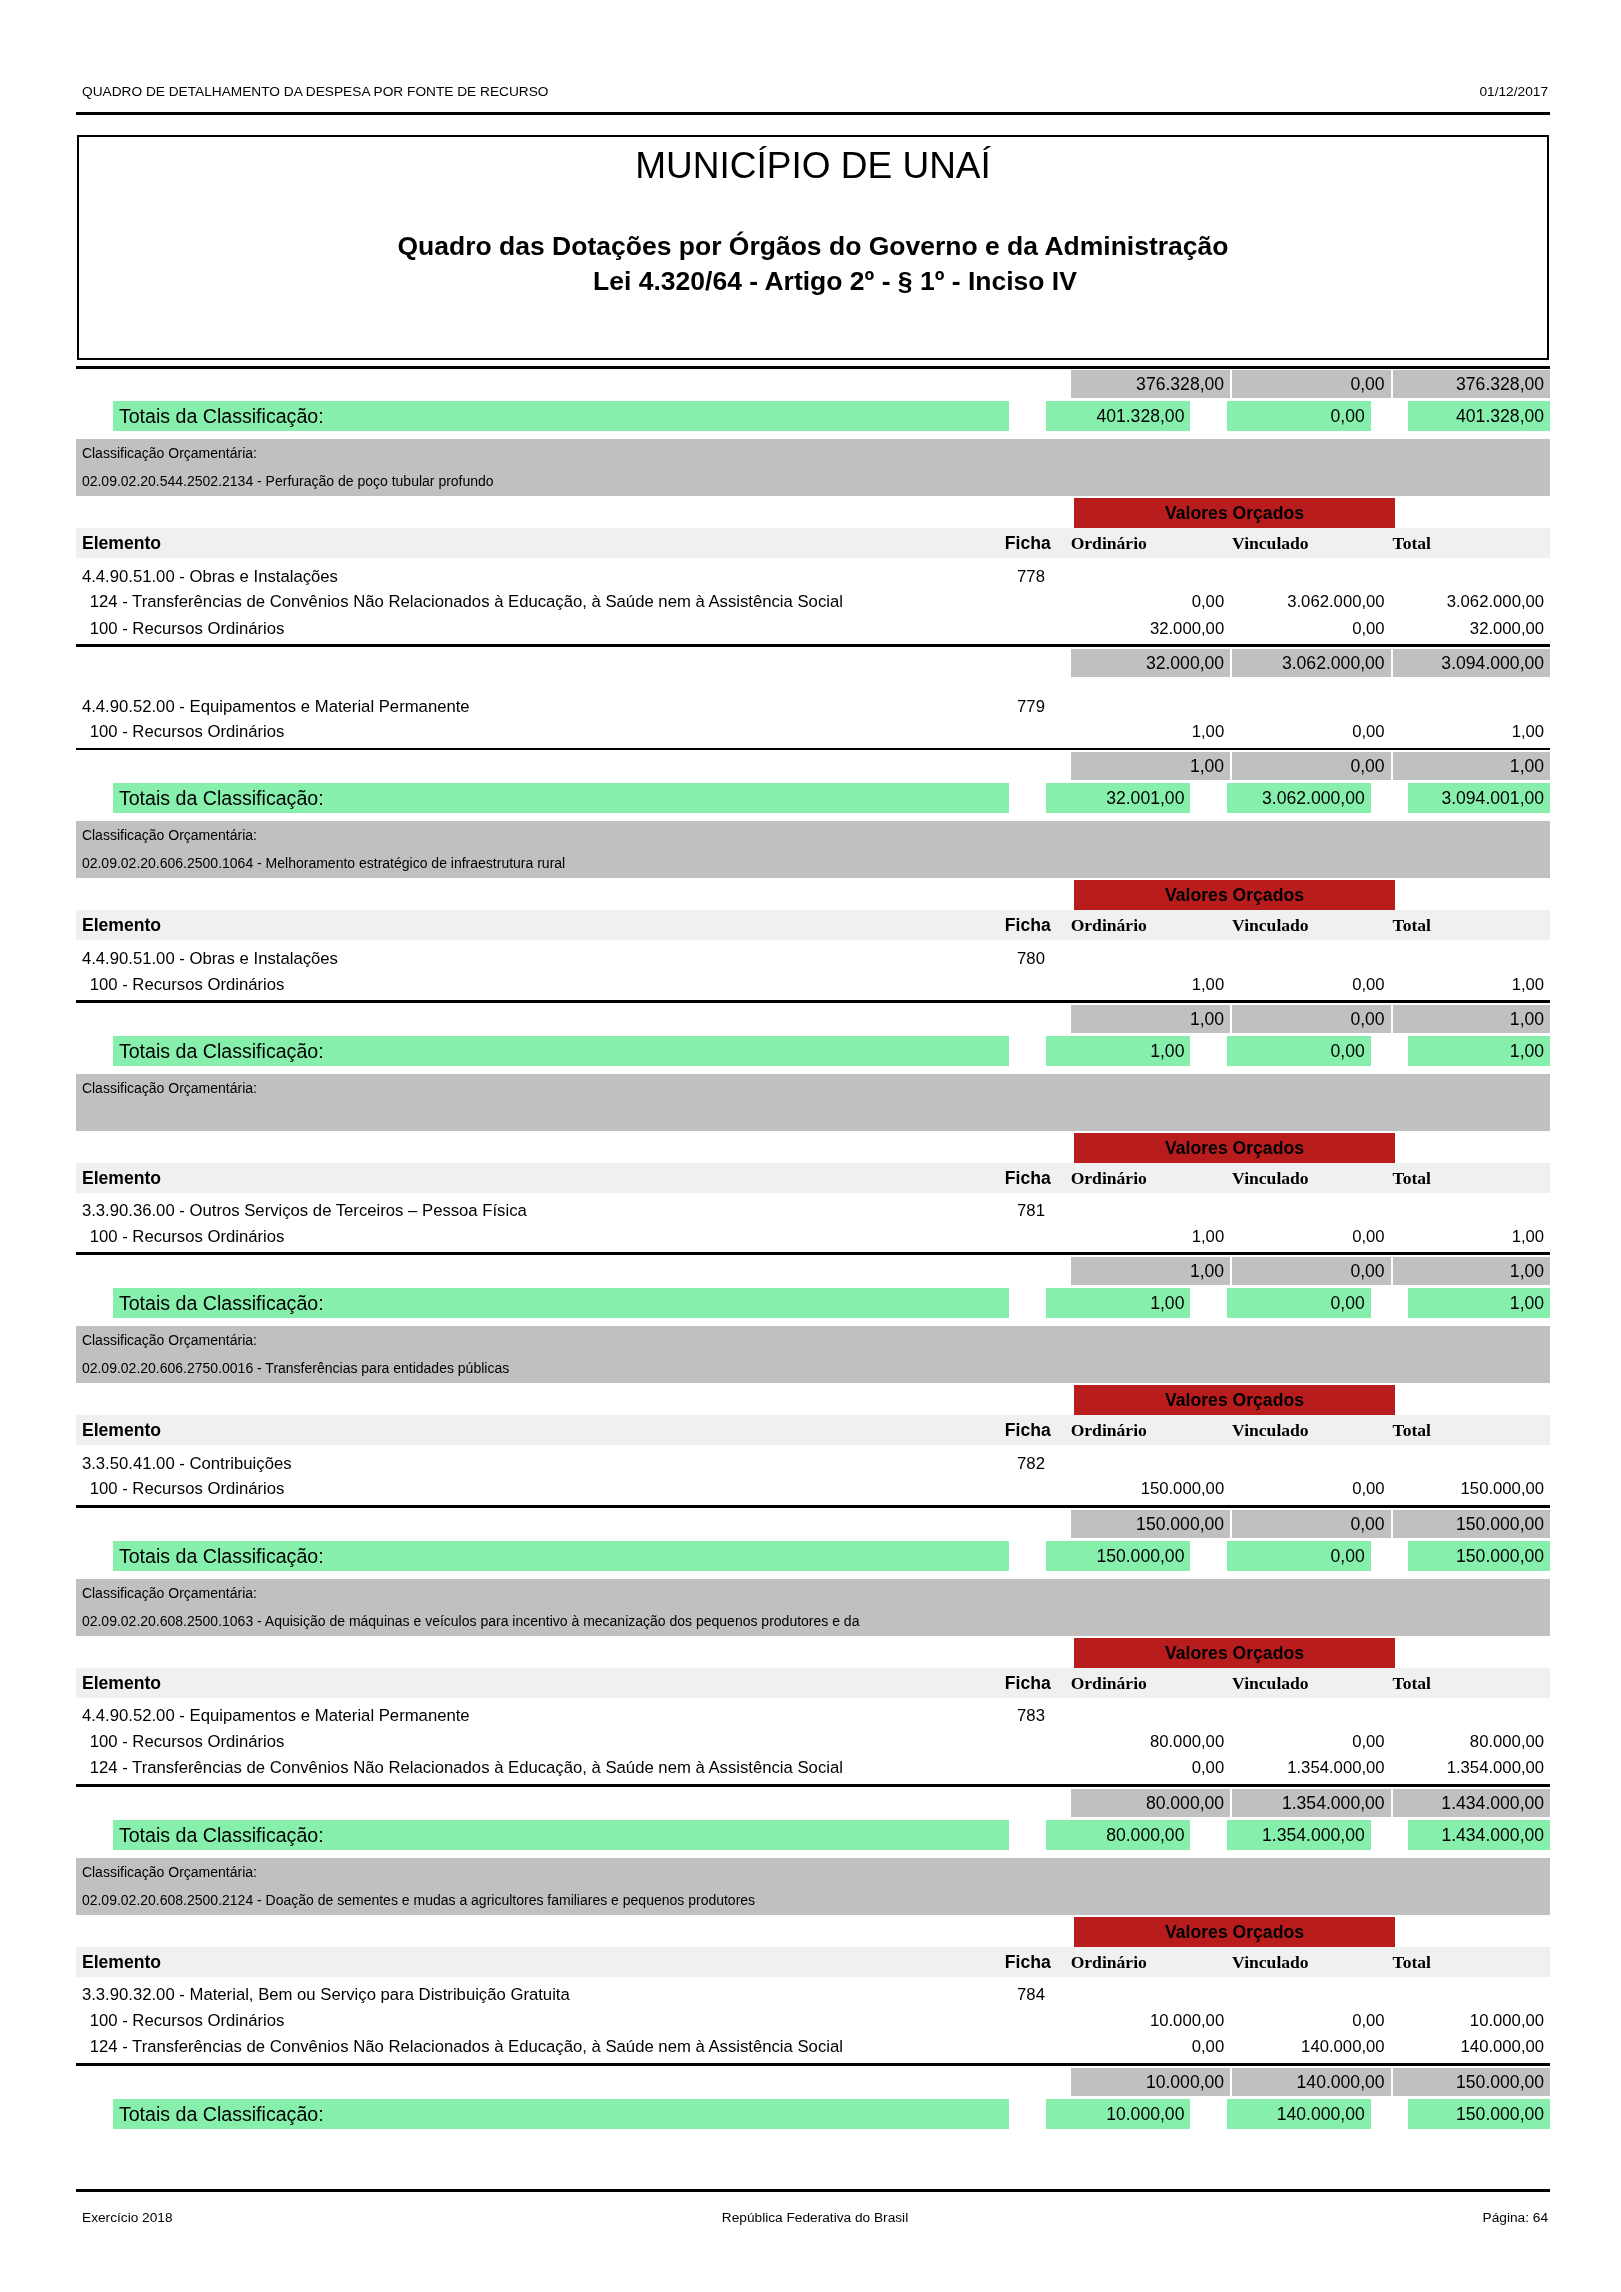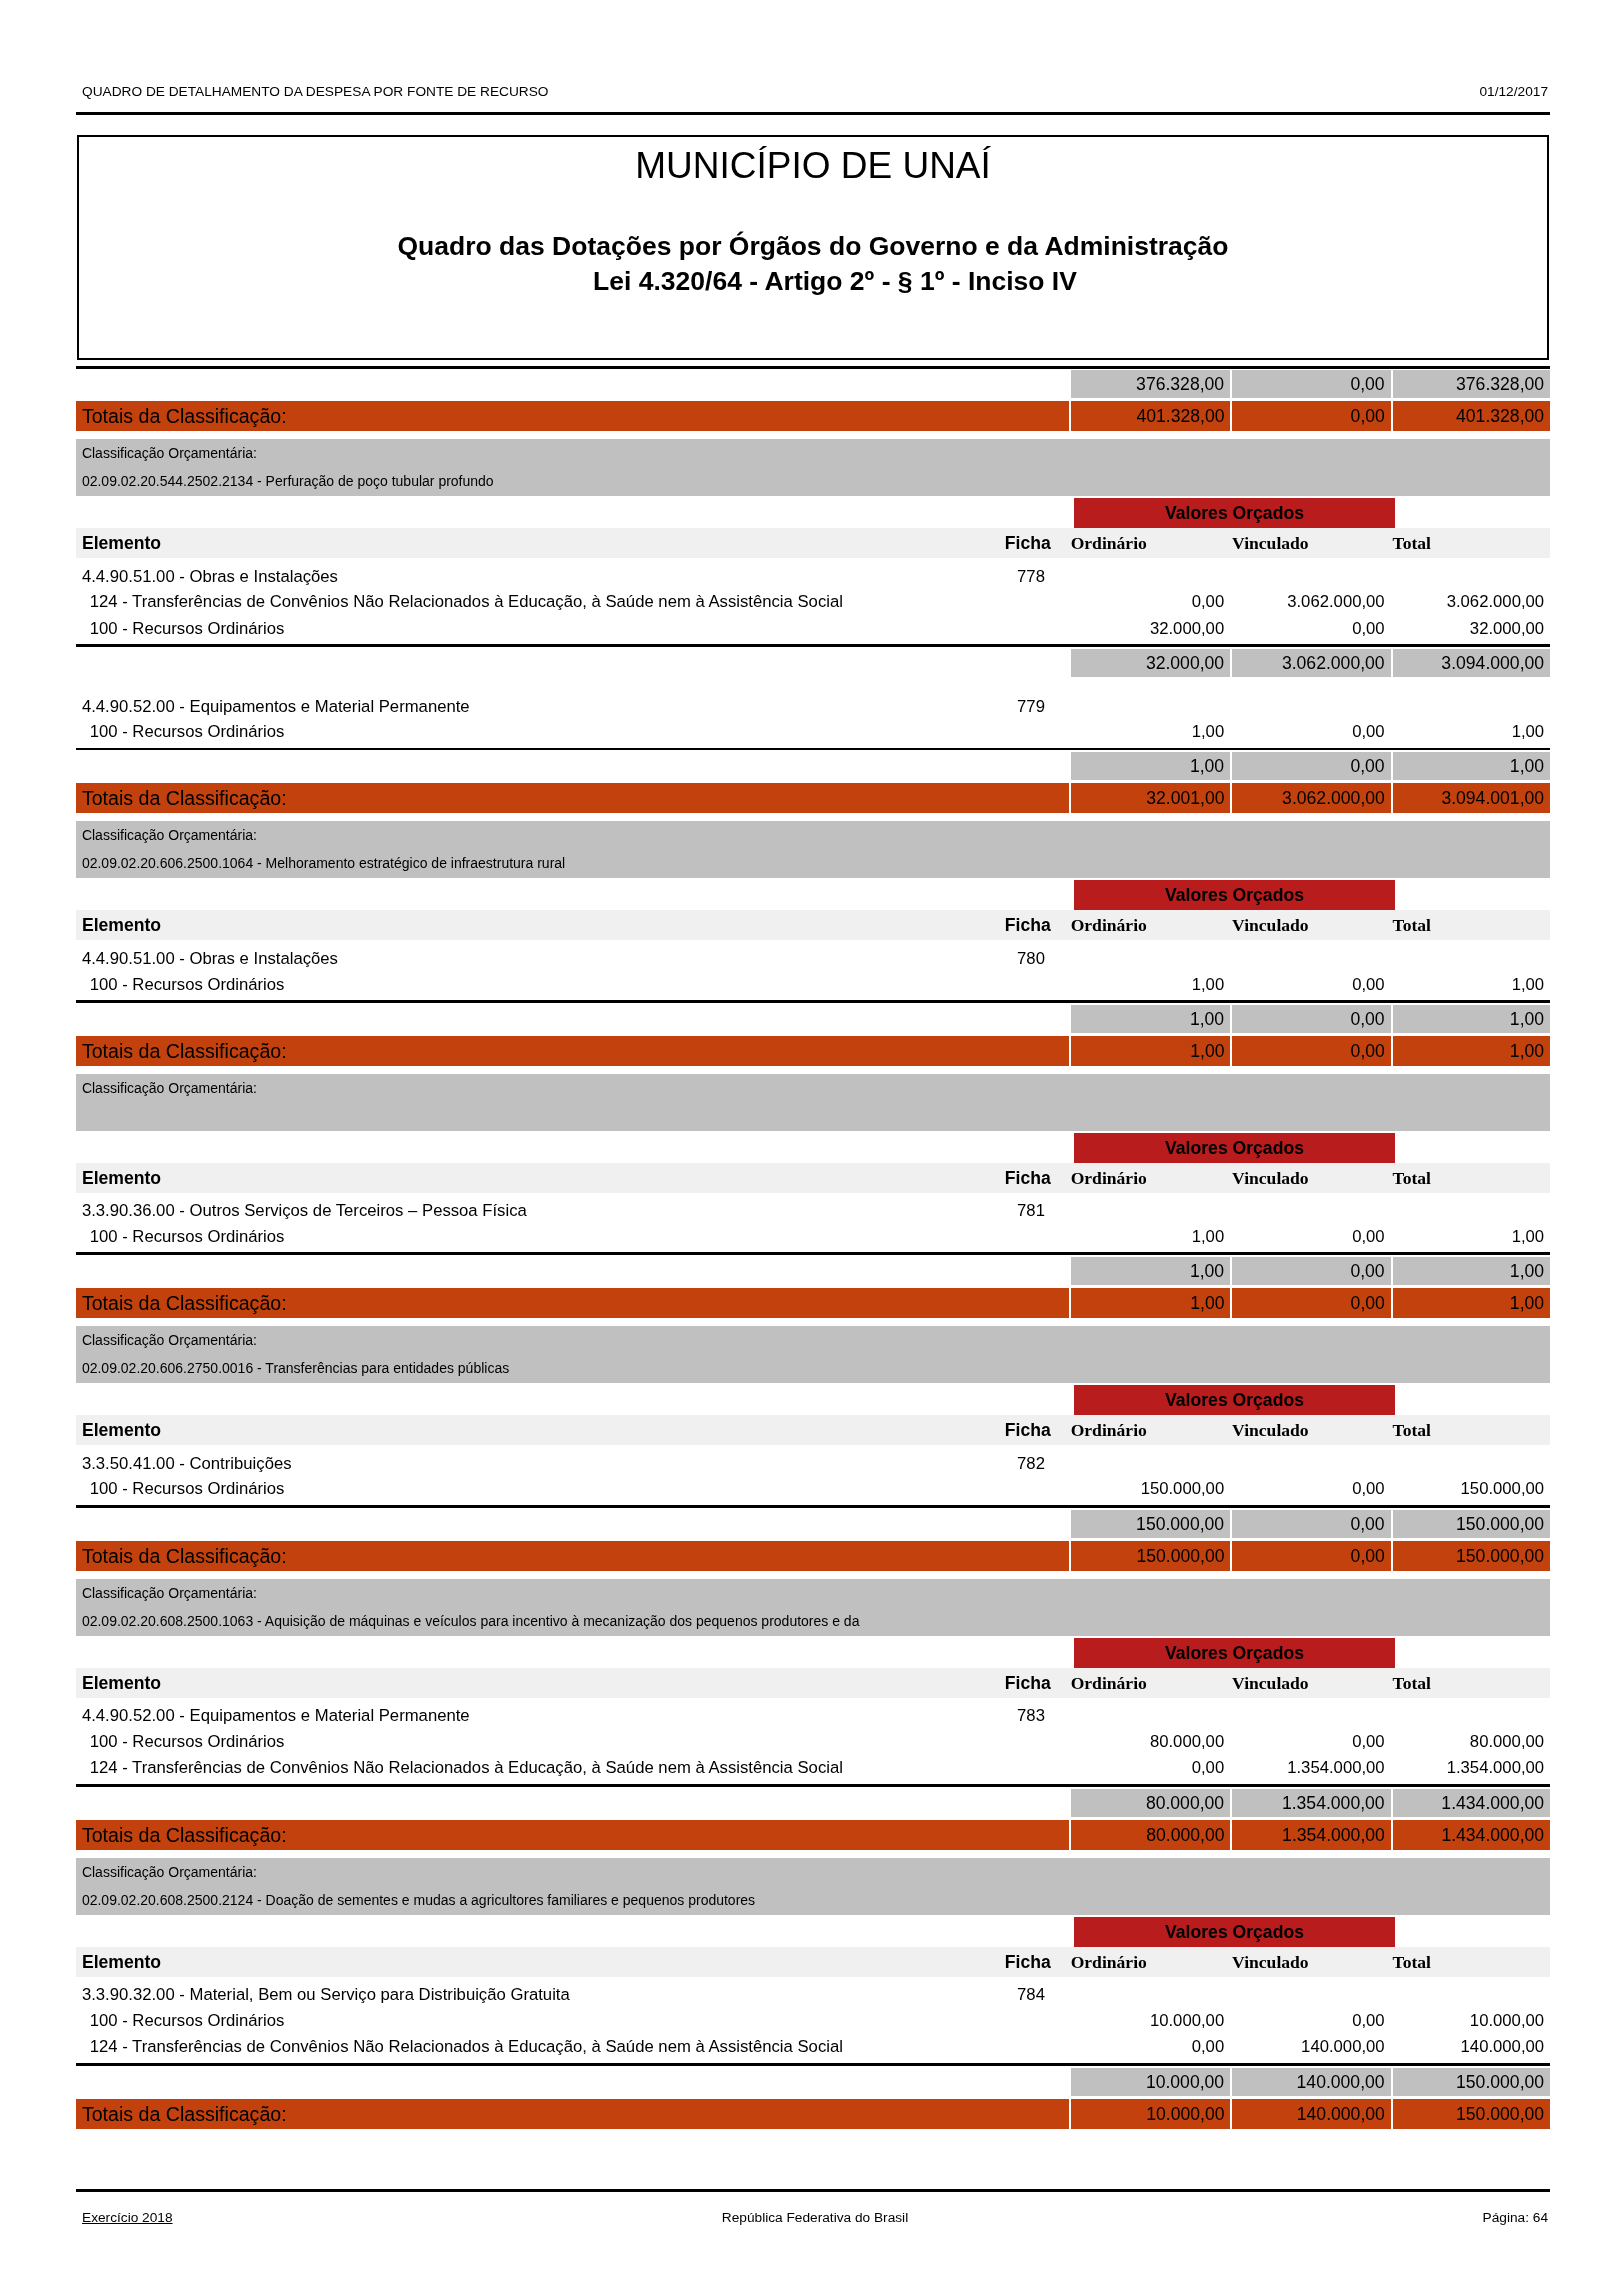--- a/index.html
+++ b/index.html
@@ -18,37 +18,37 @@
   .c-el { width: 912px; box-sizing: border-box; padding-left: 5.9px; }
   .c-fi { width: 86px; box-sizing: border-box; text-align: center; }
   .c-or { width: 160px; box-sizing: border-box; text-align: right; padding-right: 5.9px; }
   .c-vi { width: 159px; box-sizing: border-box; text-align: right; padding-right: 5.9px; }
   .c-to { width: 158px; box-sizing: border-box; text-align: right; padding-right: 5.9px; }
   .gap-l { margin-left: 2px; }
 
   .sub-row { height: 28px; font-size: 17.6px; line-height: 28px; margin-bottom: 2.9px; }
   .sub-row .g { background: #c0c0c0; }
   .tot-row { height: 30px; font-size: 19.6px; line-height: 30px; margin-bottom: 7.8px; }
-  .tot-row .g { background: #c2410c; }
+  .tot-row .g { background: #86efac; margin-left: 37px; }
   .tot-row .c-el { width: 998px; font-size: 19.6px; }
   .tot-row .num { font-weight: normal; font-size: 17.6px; }
 
   .class-head { background: #c0c0c0; width: 1474px; box-sizing: border-box; padding-left: 5.9px; font-size: 14px; line-height: 28px; height: 57px; margin-bottom: 2px; }
   .vo-row { height: 30px; font-size: 17.6px; line-height: 30px; font-weight: bold; }
   .vo-row .vo { margin-left: 998px; width: 321px; background: #b91c1c; text-align: center; }
   .hdr-row { height: 30px; font-size: 17.6px; line-height: 30px; font-weight: bold; background: #f0f0f0; margin-bottom: 5.9px; }
   .hdr-row .c-or, .hdr-row .c-vi, .hdr-row .c-to { text-align: left; padding-right: 0; font-family: Liberation Serif, serif; }
   .el-row { height: 25.5px; font-size: 16.7px; line-height: 25.5px; }
   .fr-row { height: 26.5px; font-size: 16.7px; line-height: 26.5px; }
   .fr-row .c-el { padding-left: 13.7px; }
   .sep { width: 1474px; height: 2.9px; background: #000; margin-top: 2px; margin-bottom: 2px; }
   .block-gap { height: 13.7px; }
 
   .page-footer { position: absolute; left: 82px; top: 2210px; width: 1466px; height: 19.6px; font-size: 13.7px; }
-  .page-footer .left { position: absolute; left: 0; top: 0; text-decoration: underline; }
+  .page-footer .left { position: absolute; left: 0; top: 0; }
   .page-footer .center { position: absolute; left: 0; right: 0; top: 0; text-align: center; }
   .page-footer .right { position: absolute; right: 0; top: 0; }
 </style>
 </head>
 <body>
 
 <div class="page-header">
   <span class="left">QUADRO DE DETALHAMENTO DA DESPESA POR FONTE DE RECURSO</span>
   <span class="right">01/12/2017</span>
 </div>

